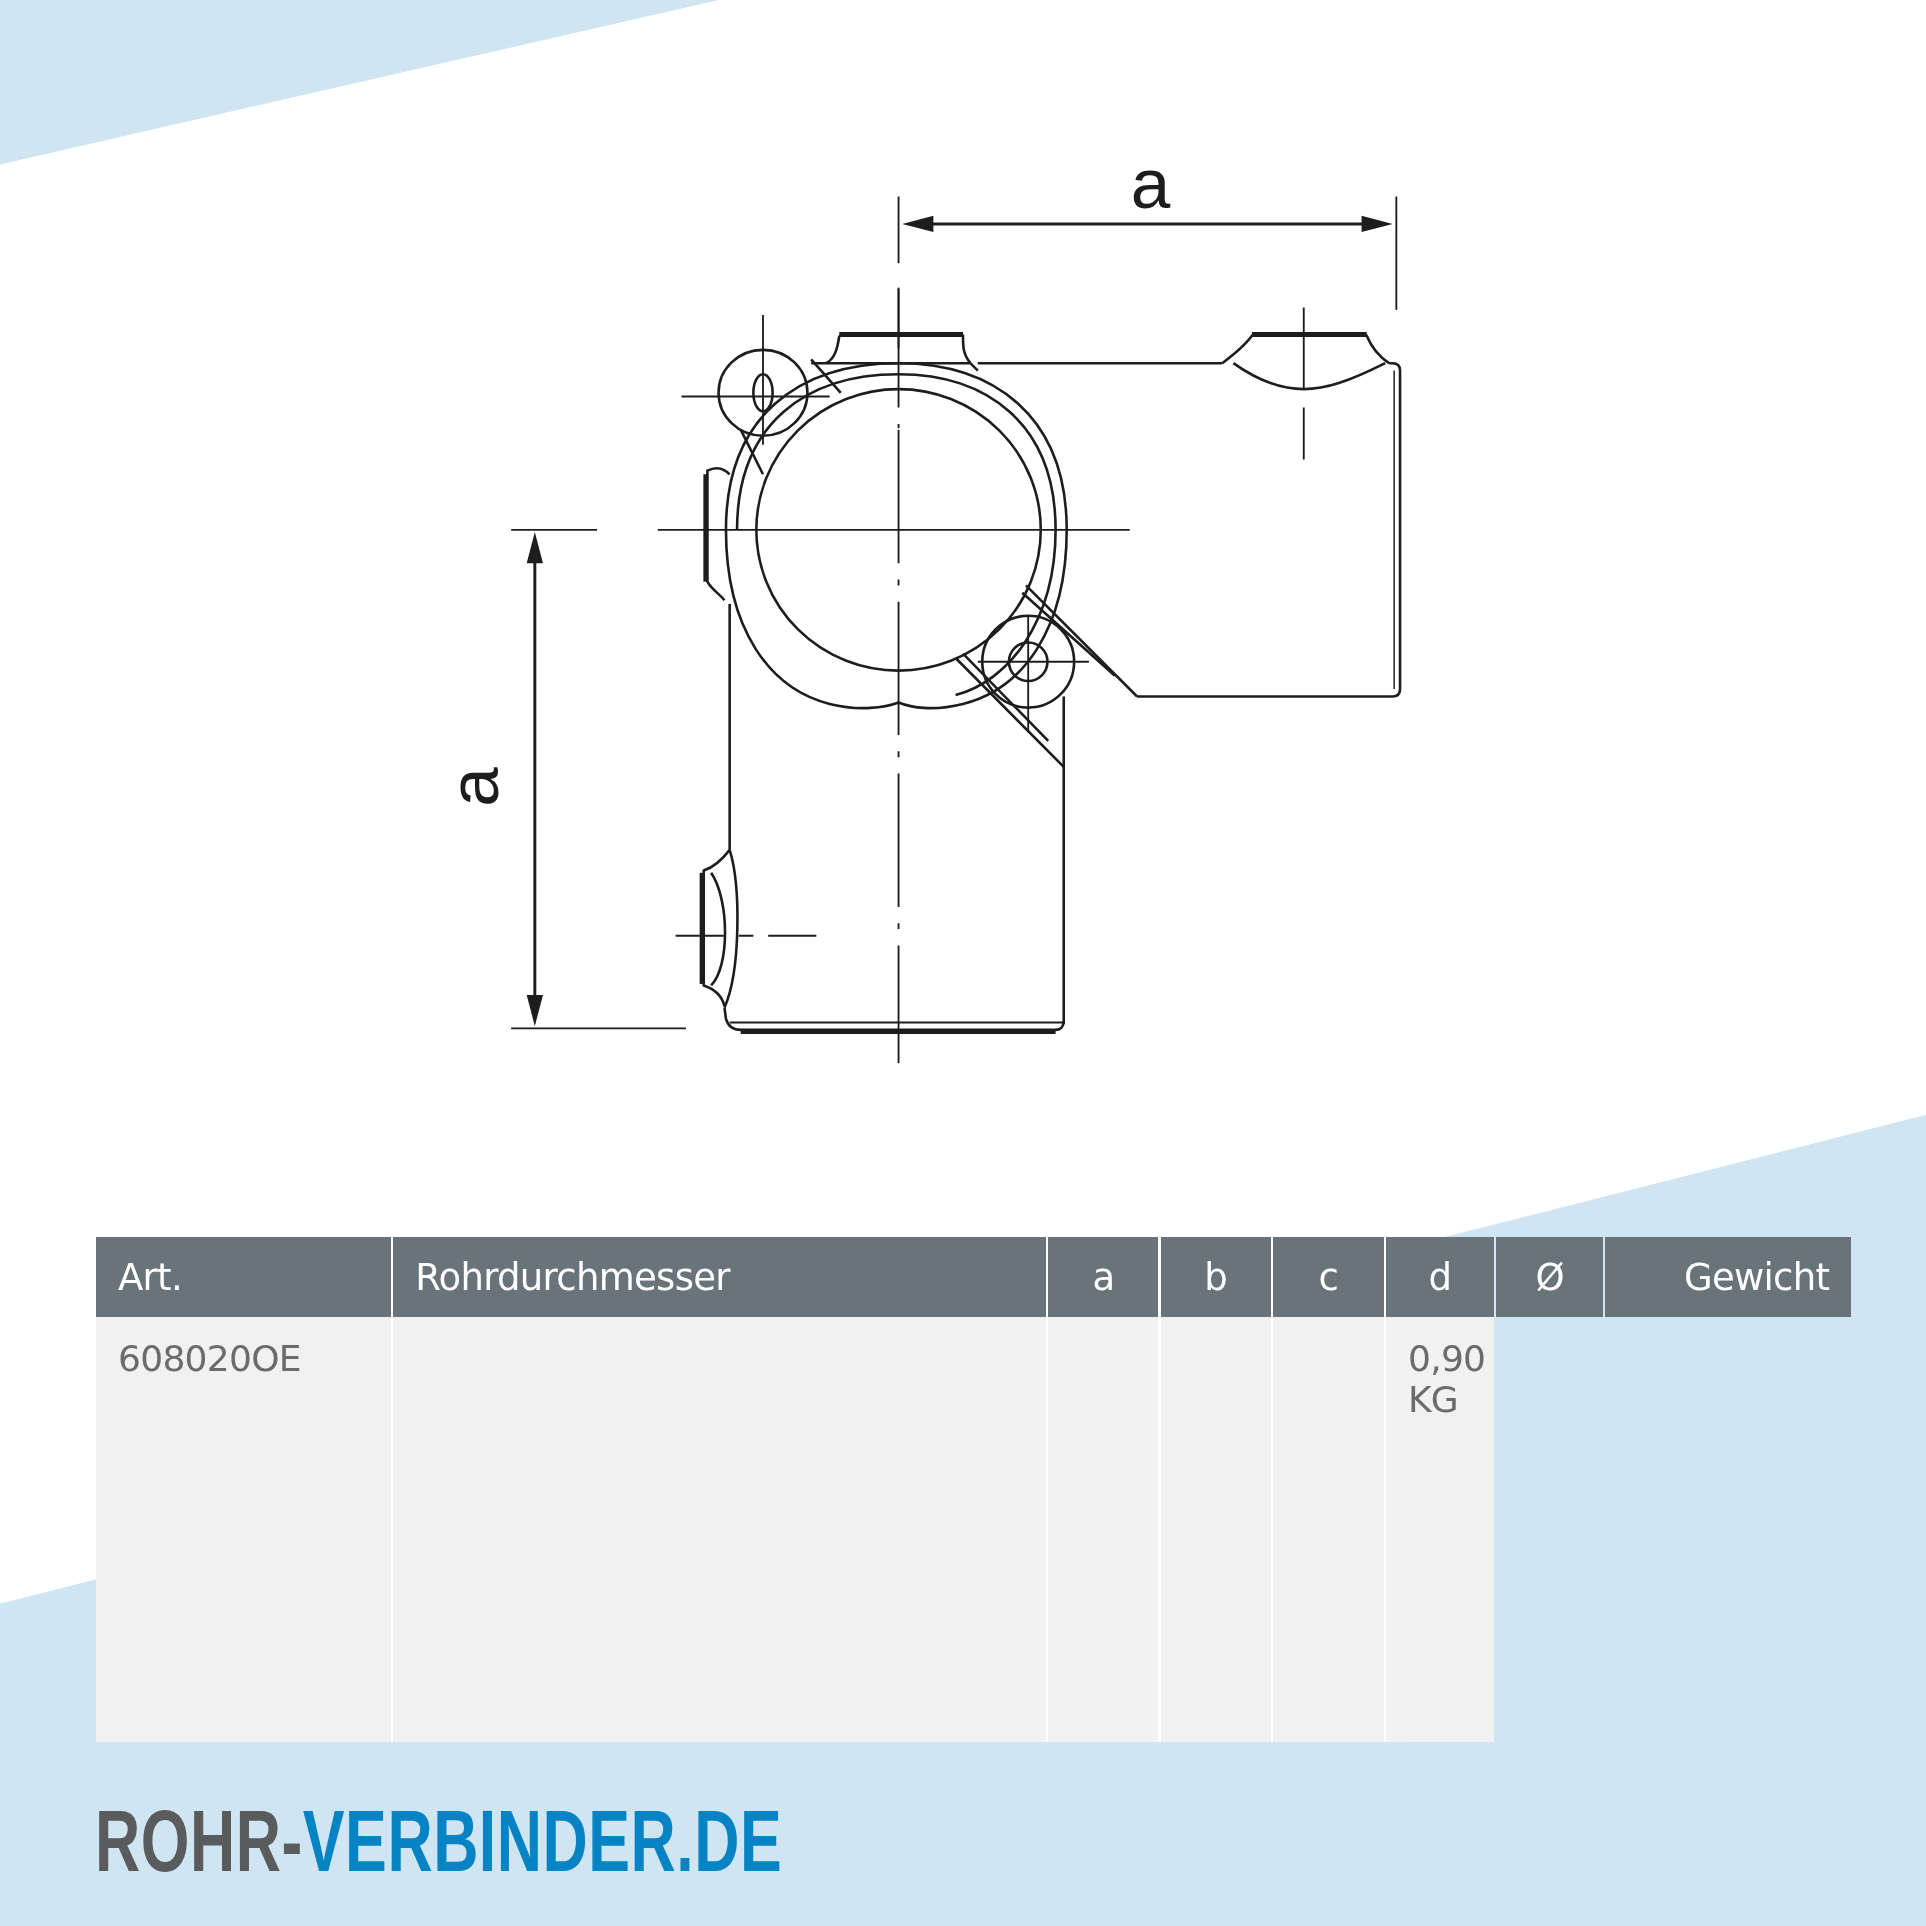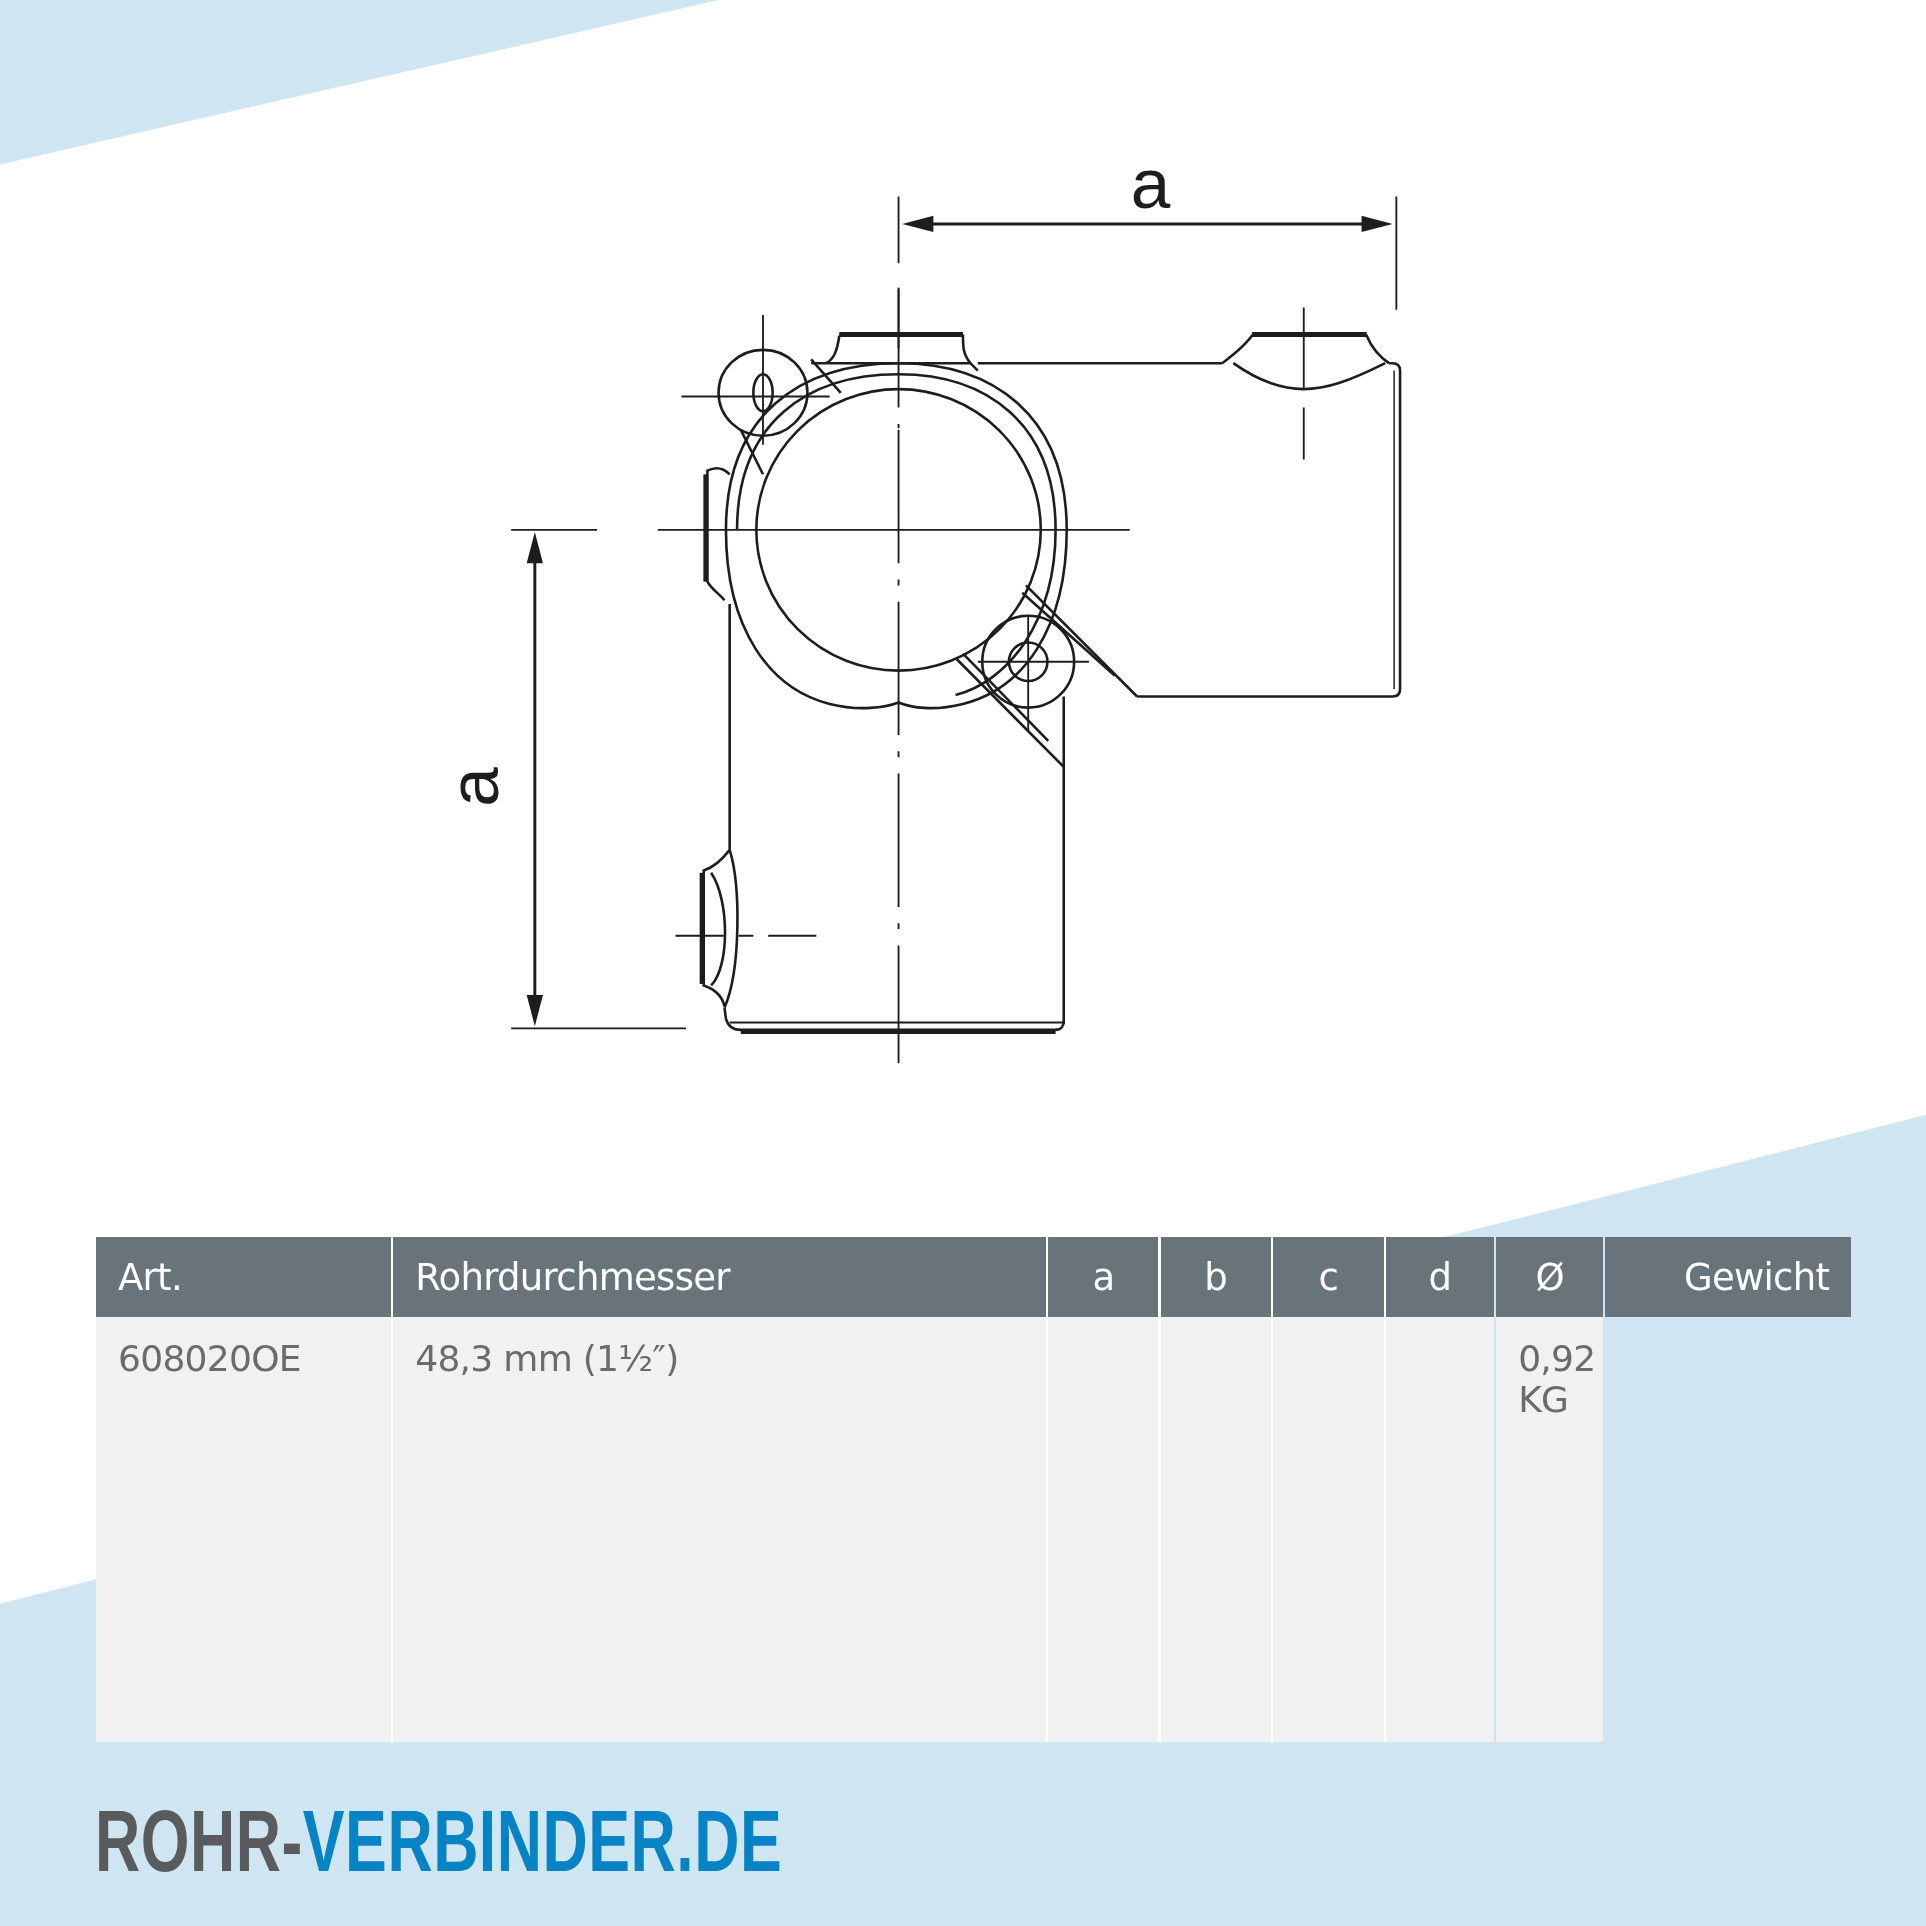--- a/index.html
+++ b/index.html
@@ -152,24 +152,23 @@
   <div class="th">Art.</div>
   <div class="th">Rohrdurchmesser</div>
   <div class="th center">a</div>
   <div class="th center">b</div>
   <div class="th center">c</div>
   <div class="th center">d</div>
   <div class="th center">Ø</div>
   <div class="th right">Gewicht</div>
 
   <div class="td">608020OE</div>
-  <div class="td">48,3 mm (1½″)</div>
   <div class="td center"></div>
   <div class="td center"></div>
   <div class="td center"></div>
   <div class="td center"></div>
-  <div class="td right">0,92 KG</div>
+  <div class="td right">0,90 KG</div>
 </div>
 
 <div class="brand">
   <span class="dark">ROHR-</span><span class="blue">VERBINDER.DE</span>
 </div>
 
 
 </body></html>

